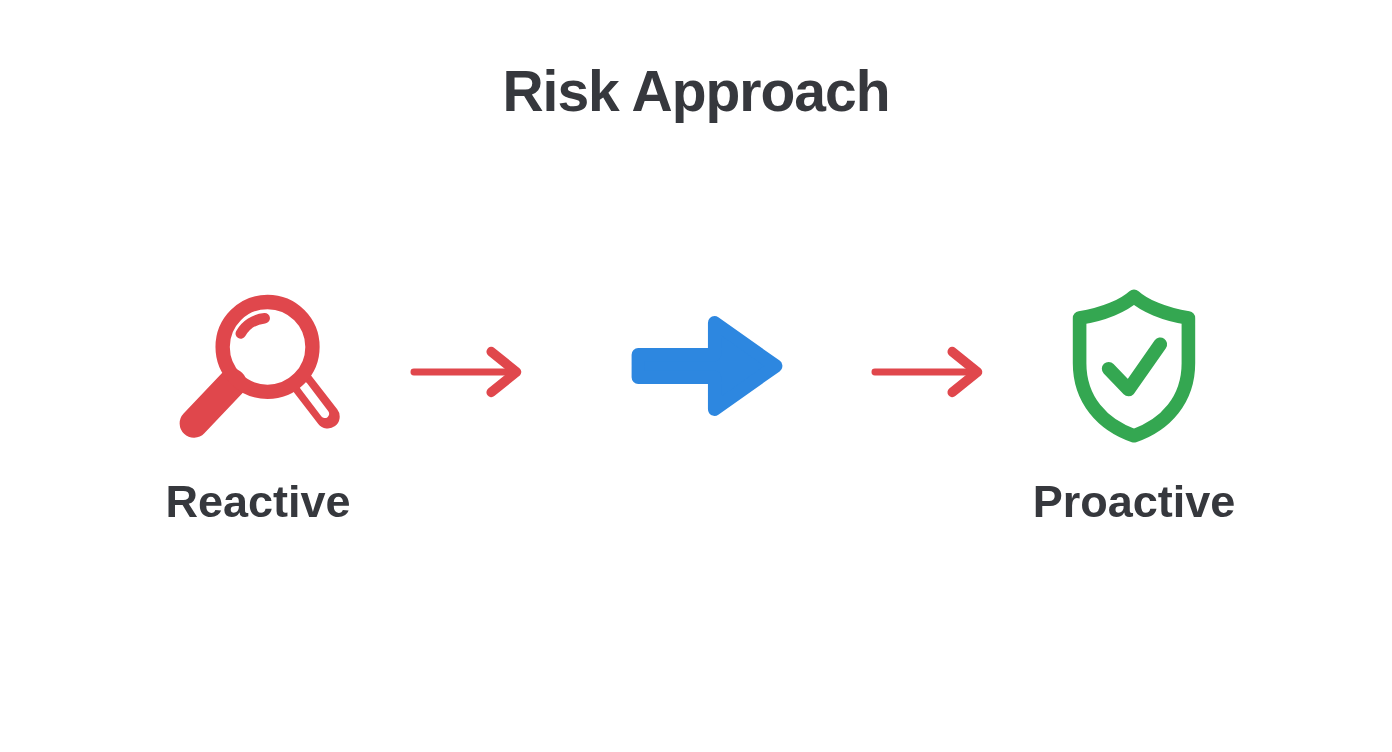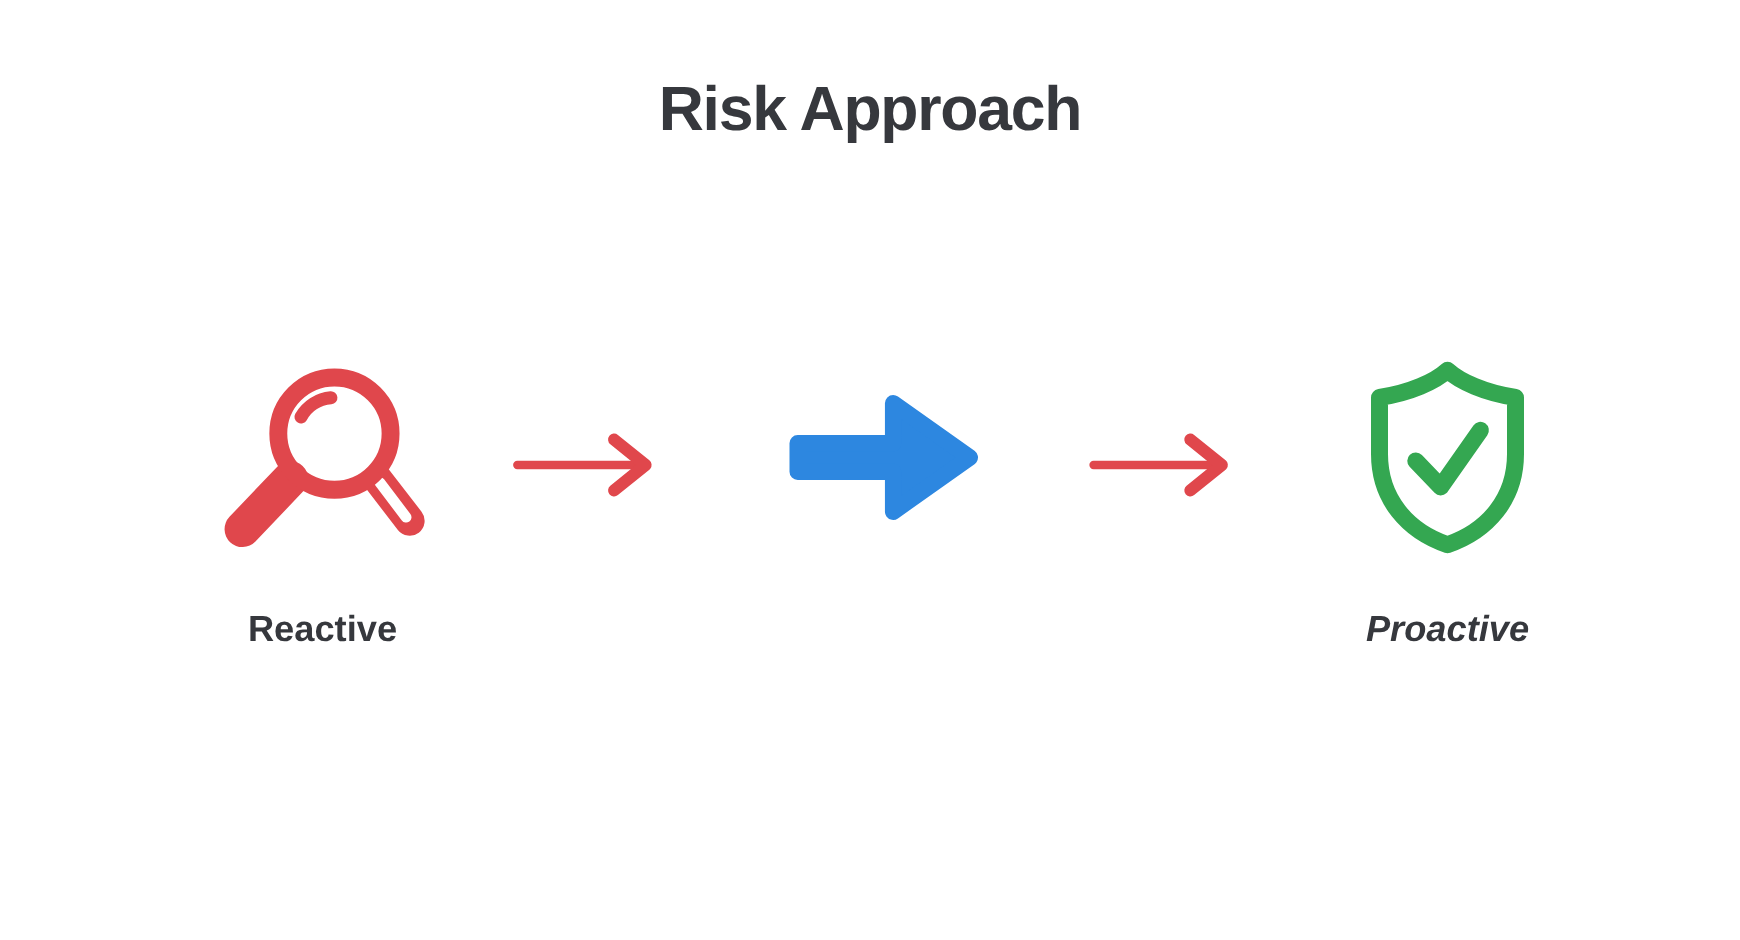--- a/index.html
+++ b/index.html
@@ -21,45 +21,45 @@
     height: 752px;
     background: var(--c-bg);
     overflow: hidden;
   }
   .title {
     position: absolute;
     top: 58px;
     left: 0;
     width: 100%;
     text-align: center;
-    font-size: 50px;
+    font-size: 57px;
     font-weight: 700;
     letter-spacing: -1px;
     color: var(--c-text);
   }
   .stage {
     position: absolute;
     top: 278px;
     width: 300px;
     display: flex;
     flex-direction: column;
     align-items: center;
   }
   .stage-reactive  { left: 108px; }
   .stage-shift     { left: 557px; }
-  .stage-proactive { left: 1008px; font-style: italic; }
+  .stage-proactive { left: 984px; }
   .icon-area {
     height: 176px;
     display: flex;
     align-items: center;
     justify-content: center;
   }
   .stage-label {
-    margin-top: 34px;
-    font-size: 29px;
+    margin-top: 22px;
+    font-size: 45px;
     font-weight: 700;
     color: var(--c-text);
     white-space: nowrap;
   }
   .connector {
     position: absolute;
     top: 342px;
     width: 126px;
     height: 60px;
   }

